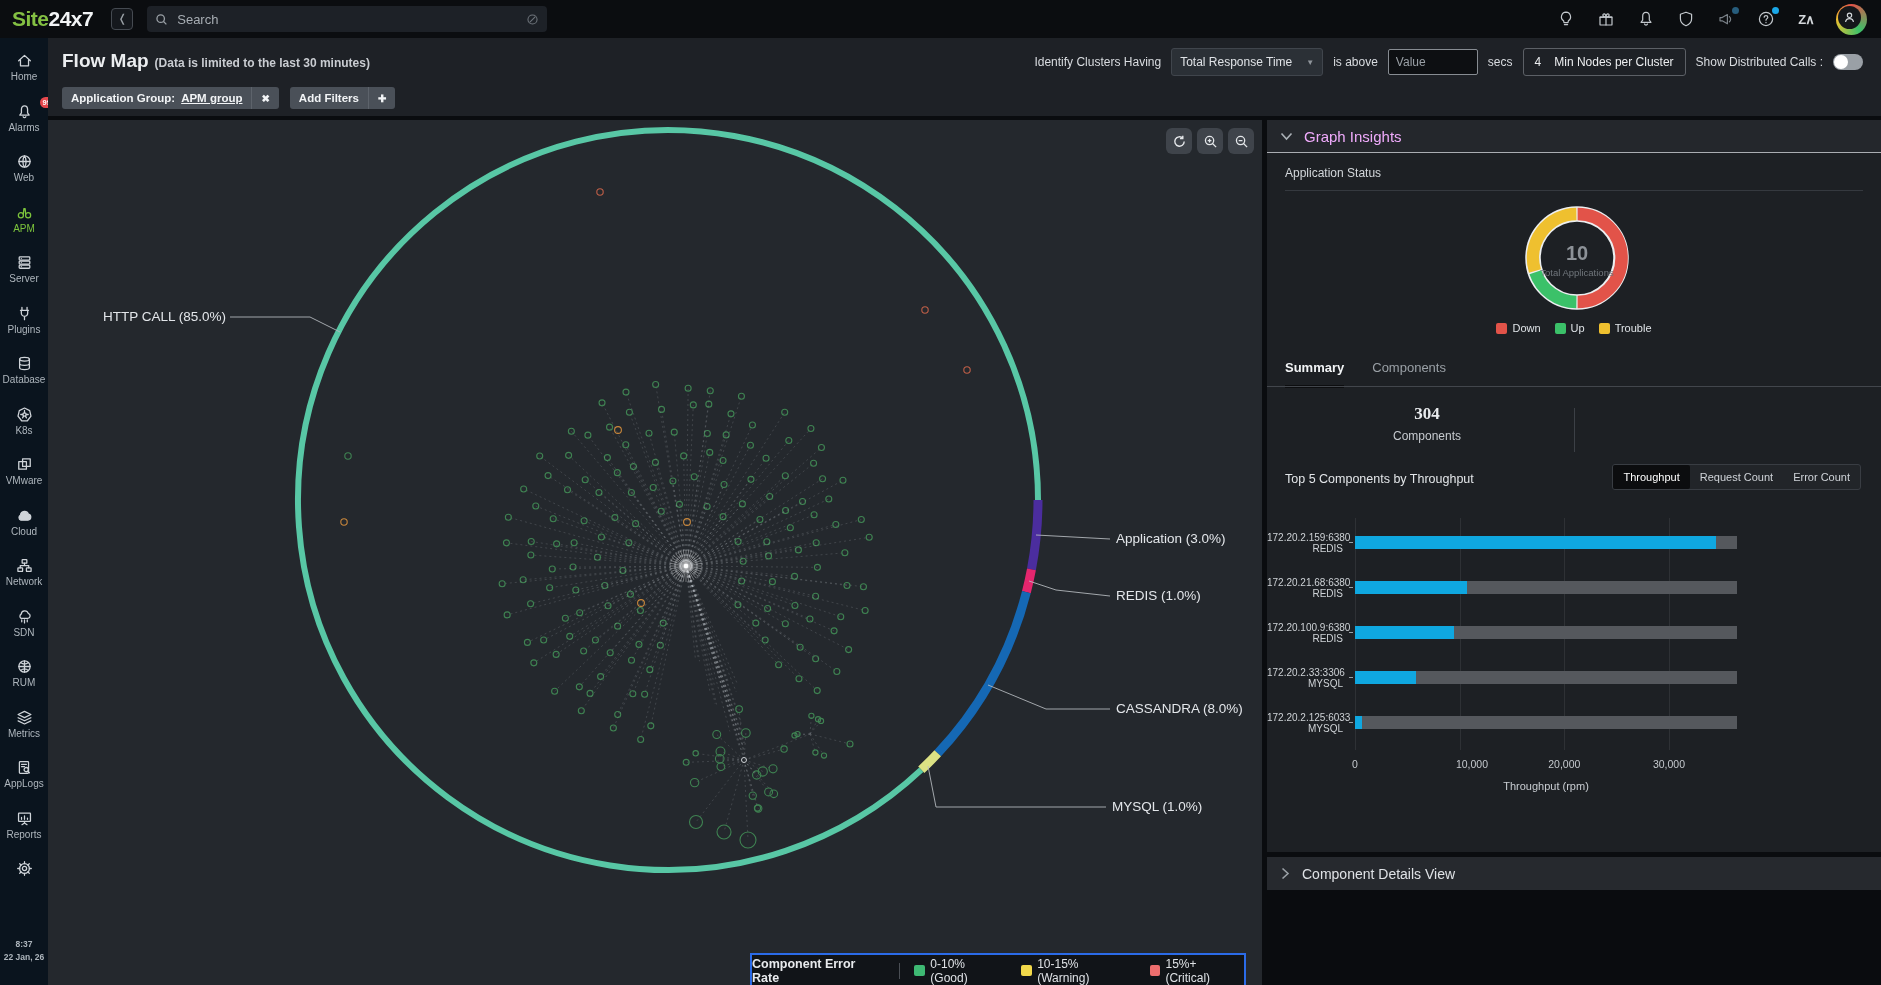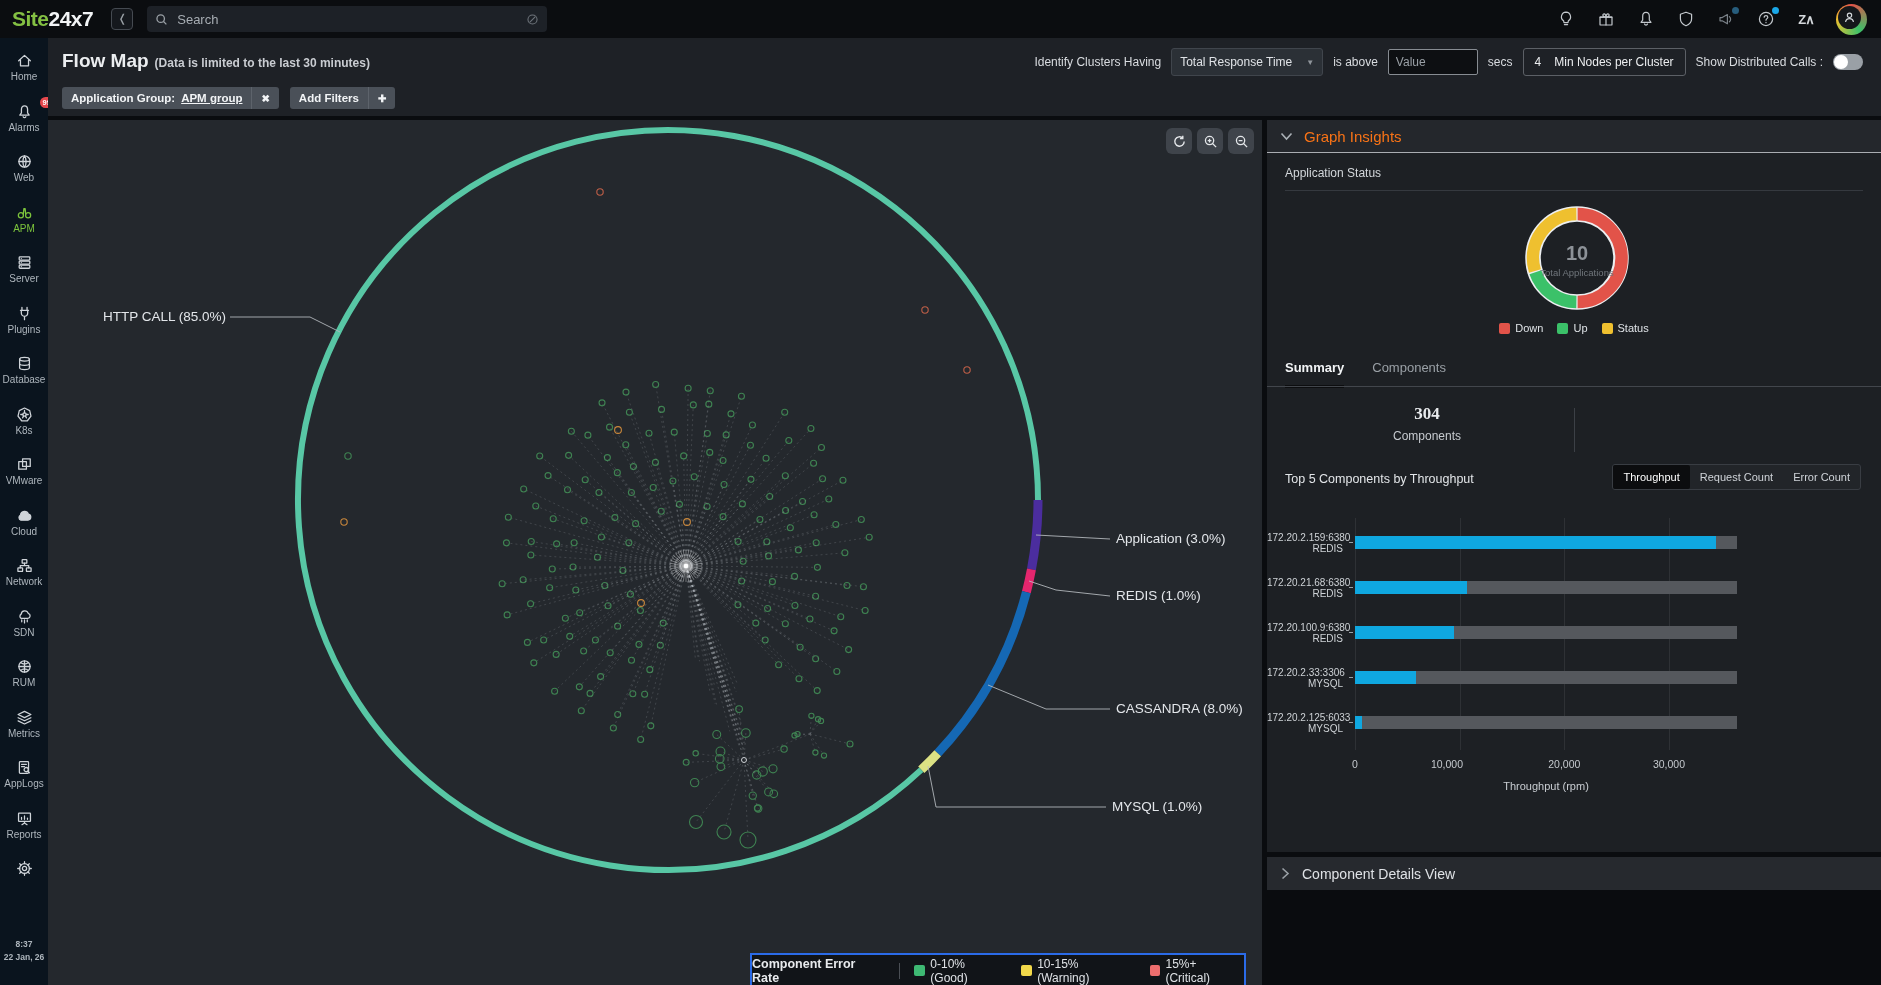--- a/index.html
+++ b/index.html
@@ -48,21 +48,21 @@
   .flowpanel{position:absolute;left:48px;top:120px;width:1214px;height:865px;background:#24282d;}
   .map-controls{position:absolute;right:8px;top:8px;display:flex;gap:5px;}
   .map-btn{width:26px;height:26px;border-radius:6px;background:#3f444b;display:flex;align-items:center;justify-content:center;color:#e4e7ea;cursor:pointer;}
   .err-legend{position:absolute;left:702px;top:833px;width:492px;height:31px;border:2px solid #2b6be8;background:#111418;display:flex;align-items:center;justify-content:center;gap:14px;font-size:12px;color:#dfe2e6;}
   .err-legend .t{font-weight:bold;font-size:12.5px;color:#e8eaed;}
   .err-legend .div{width:1px;height:16px;background:#4a4e54;}
   .leg-item{display:flex;align-items:center;gap:5px;}
   .leg-sq{width:11px;height:11px;border-radius:2px;display:inline-block;}
   
   .insights{position:absolute;left:1267px;top:120px;width:614px;height:732px;background:#1d2024;}
-  .gi-bar{position:absolute;left:0;top:0;width:100%;height:33px;background:#24272c;border-bottom:1px solid #aaadb2;display:flex;align-items:center;gap:11px;padding-left:13px;box-sizing:border-box;color:#f97316;font-size:15px;cursor:pointer;}
+  .gi-bar{position:absolute;left:0;top:0;width:100%;height:33px;background:#24272c;border-bottom:1px solid #aaadb2;display:flex;align-items:center;gap:11px;padding-left:13px;box-sizing:border-box;color:#f0abfc;font-size:15px;cursor:pointer;}
   .as-title{position:absolute;left:18px;top:46px;font-size:12px;color:#d3d7db;}
   .as-div{position:absolute;left:18px;top:70px;width:578px;height:1px;background:#35393f;}
   .donut-wrap{position:absolute;left:200px;top:76px;width:220px;height:124px;}
   .donut-legend{position:absolute;left:0;top:202px;width:614px;display:flex;justify-content:center;gap:14px;font-size:11px;color:#dfe3e7;}
   .tabs{position:absolute;left:18px;top:240px;display:flex;gap:28px;font-size:13px;}
   .tab{cursor:pointer;color:#9aa0a6;padding-bottom:10px;}
   .tab.active{color:#f2f4f6;font-weight:bold;border-bottom:3px solid #0d0e10;}
   .tabs-div{position:absolute;left:0;top:266px;width:614px;height:1px;background:#42464c;}
   .stat{position:absolute;top:284px;width:280px;text-align:center;}
   .stat .v{font-size:17px;font-weight:600;color:#e8eaed;font-family:Liberation Serif, serif;}
@@ -879,21 +879,21 @@
         <span class="leg-item">
           <span class="leg-sq" style="background:#e25349"></span>
           <span>Down</span>
         </span>
         <span class="leg-item">
           <span class="leg-sq" style="background:#3bc169"></span>
           <span>Up</span>
         </span>
         <span class="leg-item">
           <span class="leg-sq" style="background:#efc02f"></span>
-          <span>Status</span>
+          <span>Trouble</span>
         </span>
       </div>
     <div class="tabs" id="giTabs">
         <span class="tab active">Summary</span>
         <span class="tab">Components</span>
       </div>
     <div class="tabs-div"></div>
     <div class="stat" style="left:20px;">
       <div class="v">304</div>
       <div class="l">Components</div>
@@ -907,21 +907,21 @@
       </div>
     <div class="chart" id="barChart">
       <div class="plot" id="plotArea">
           <div class="gridline" style="left: 0px;"></div>
           <div class="gridline" style="left: 104.658px;"></div>
           <div class="gridline" style="left: 209.315px;"></div>
           <div class="gridline" style="left: 313.973px;"></div>
         </div>
       <div class="xlabel">Throughput (rpm)</div>
     <div class="xtick" style="left: 88px;">0</div>
-        <div class="xtick" style="left: 180px;">10,000</div>
+        <div class="xtick" style="left: 205px;">10,000</div>
         <div class="xtick" style="left: 297.315px;">20,000</div>
         <div class="xtick" style="left: 401.973px;">30,000</div>
         <div class="brow" style="top: 18px;">
           <div class="blabel">
             <div>172.20.2.159:6380</div>
             <div>REDIS</div>
           </div>
           <span class="tick"></span>
           <div class="track" style="background:#55585d">
             <div class="fill" style="width:361.1px;background:#0fa7e0"></div>

